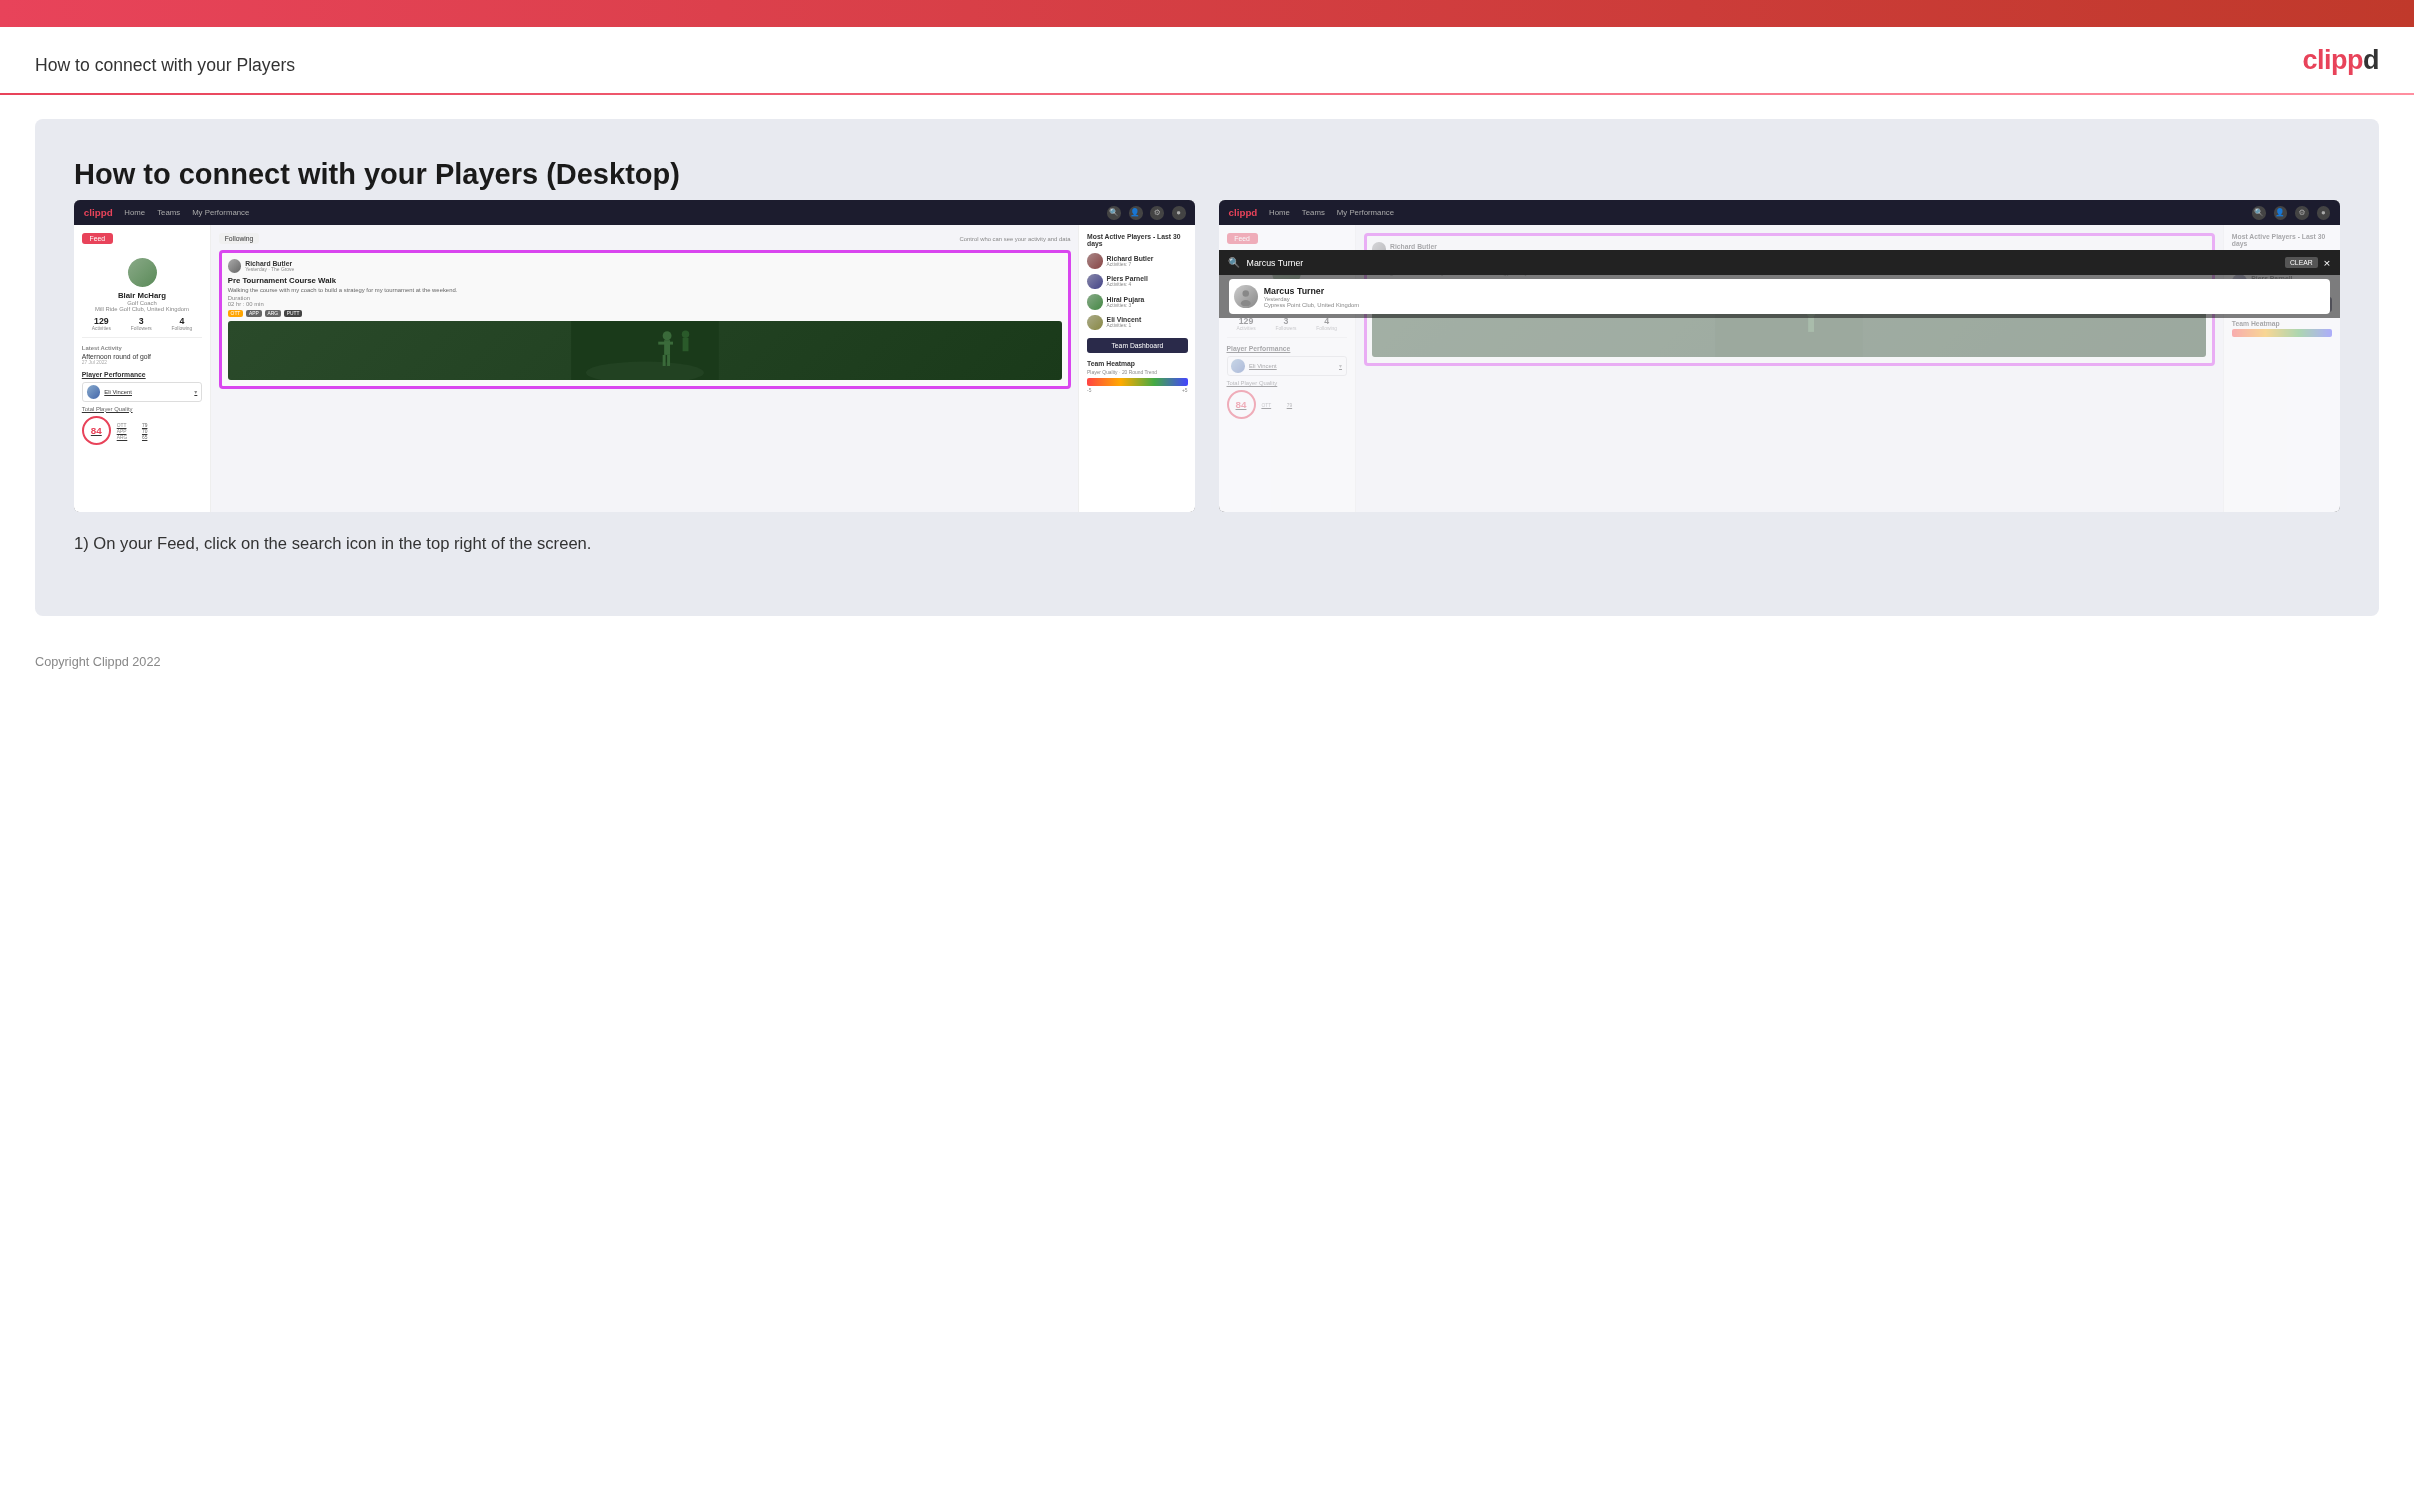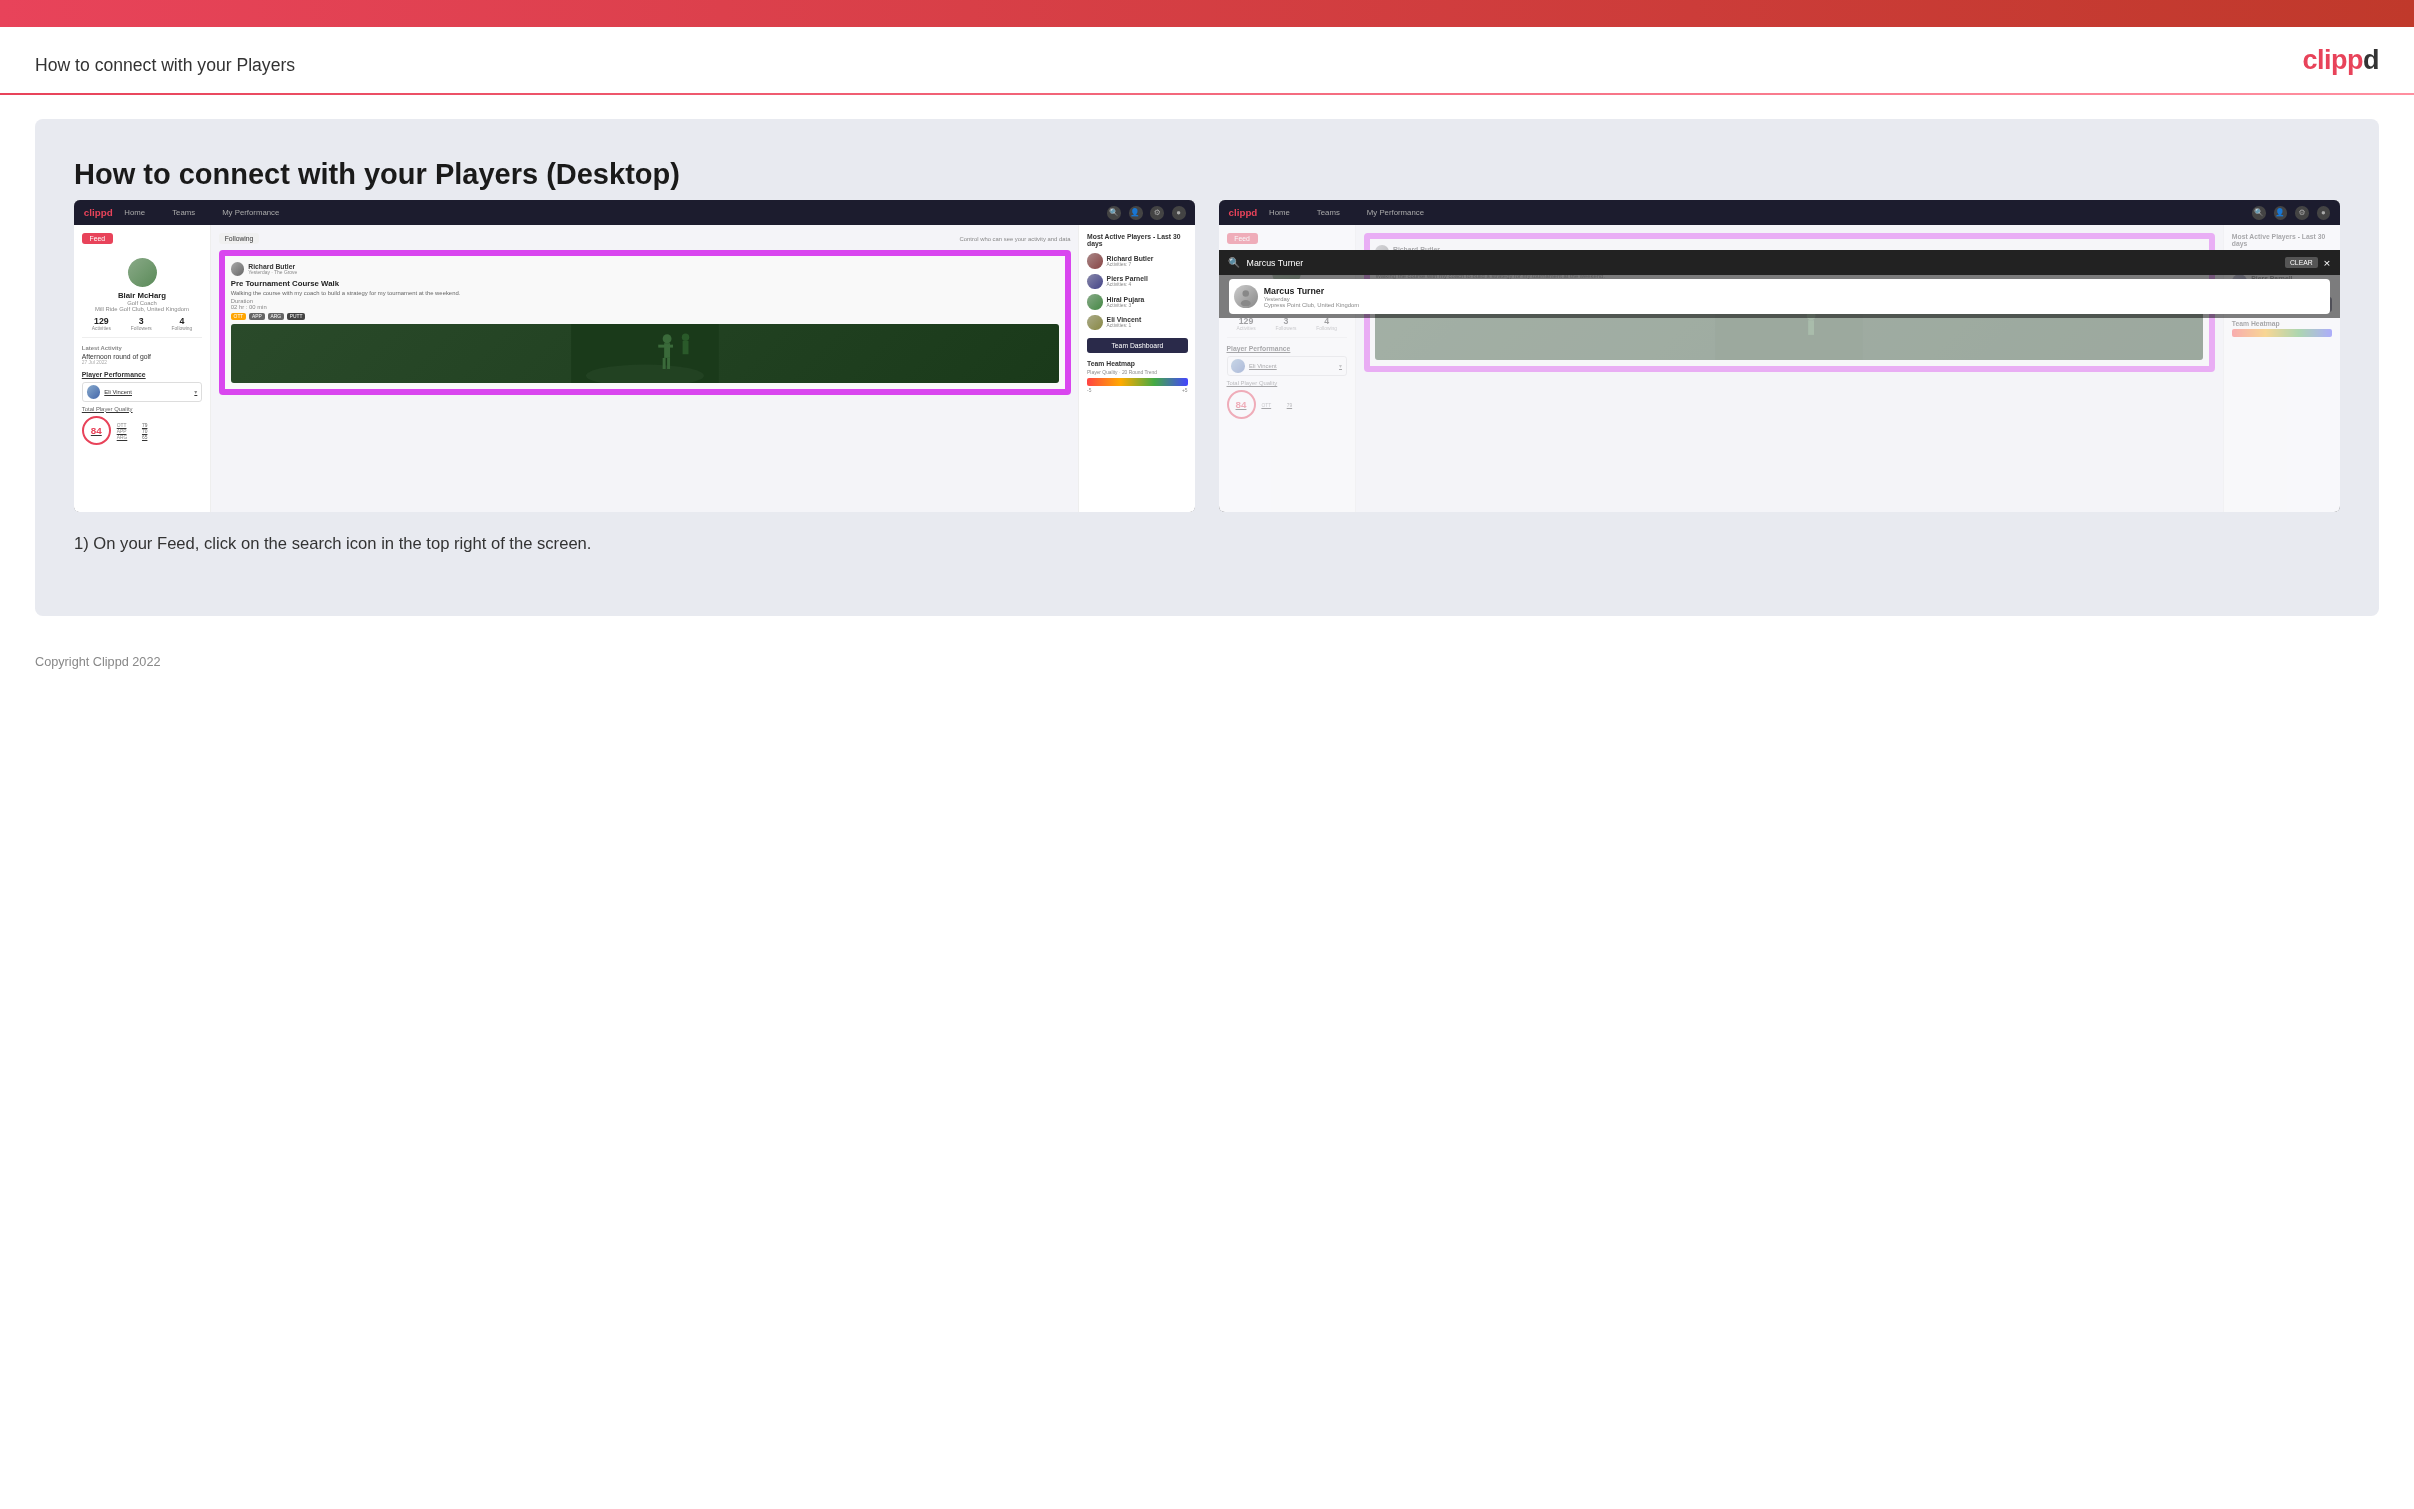--- a/index.html
+++ b/index.html
@@ -100,21 +100,21 @@
     }
 
     .app-nav-logo {
       color: #e8435a;
       font-size: 9.8px;
       font-weight: 700;
     }
 
     .nav-items {
       display: flex;
-      gap: 27px;
+      gap: 12px;
     }
 
     .nav-item {
       color: #aaa;
       font-size: 7.8px;
     }
 
     .nav-right {
       margin-left: auto;
       display: flex;
@@ -293,21 +293,21 @@
     .control-link {
       font-size: 5.9px;
       color: #888;
     }
 
     .activity-card {
       background: #f9f9f9;
       border-radius: 3.9px;
       padding: 5.9px;
       margin-bottom: 5.9px;
-      border: 6px solid #d946ef;
+      border: 3px solid #d946ef;
     }
 
     .activity-user {
       display: flex;
       align-items: center;
       gap: 3.9px;
       margin-bottom: 2.9px;
     }
 
     .activity-avatar {

